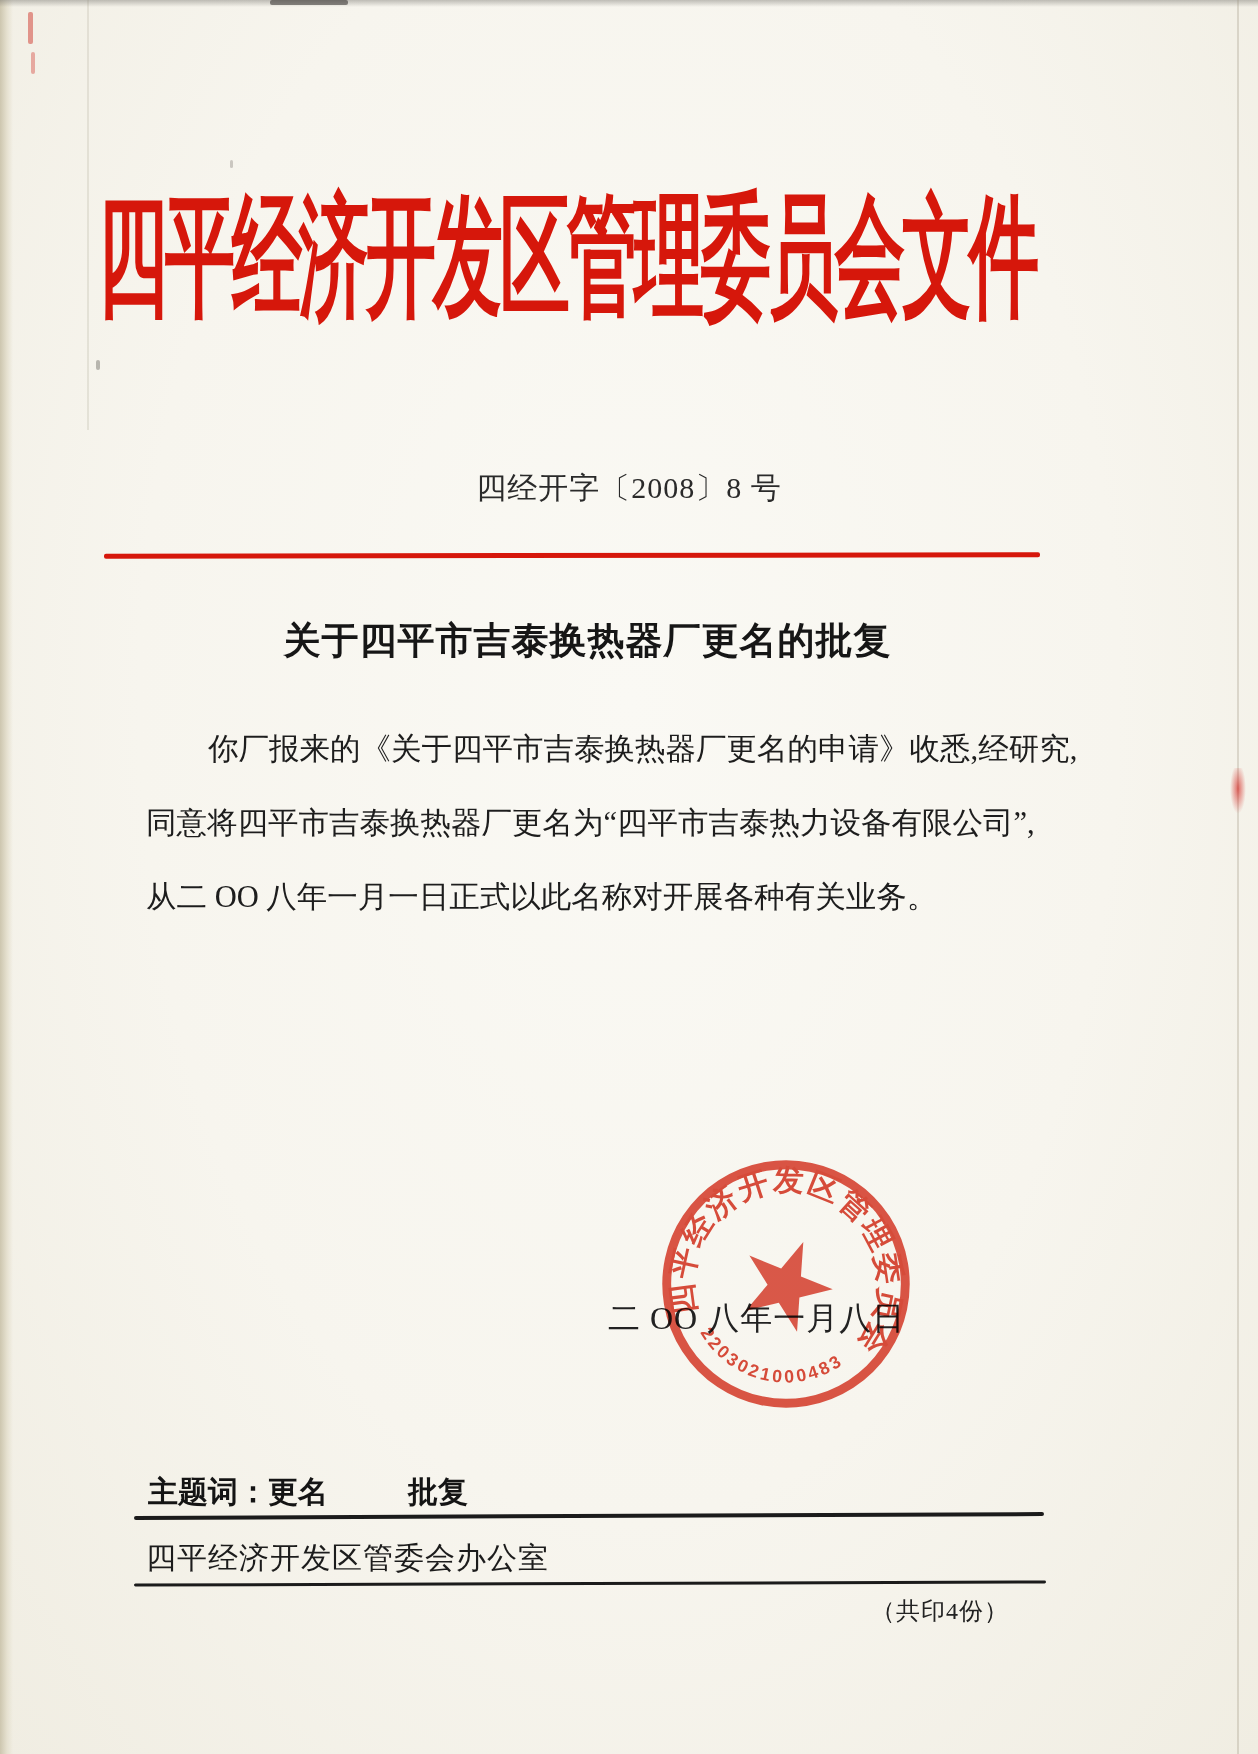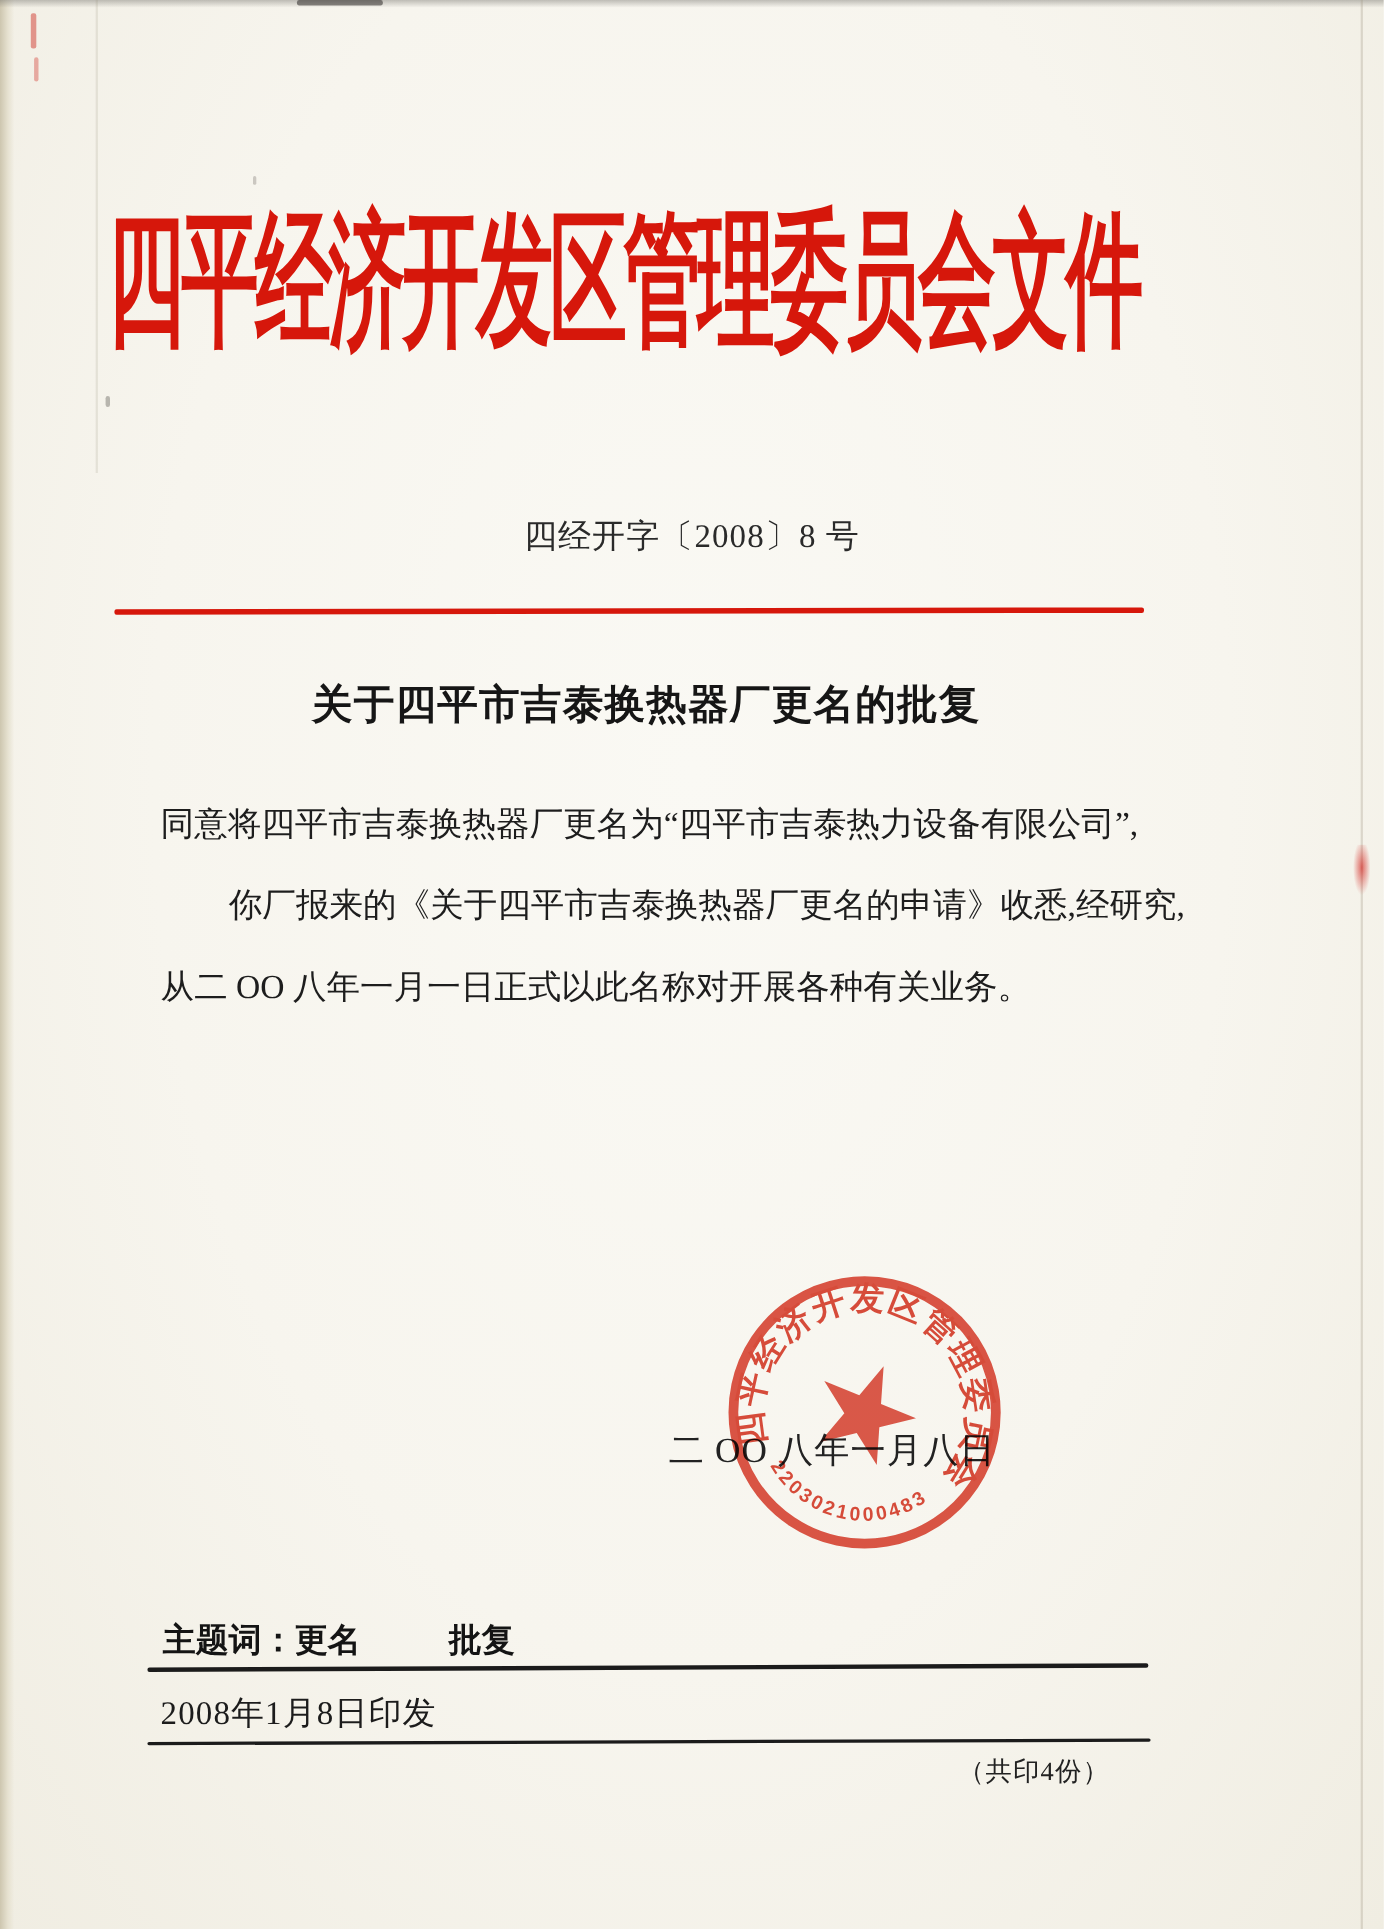--- a/index.html
+++ b/index.html
@@ -89,22 +89,22 @@
 
 <div class="abs header-title">四平经济开发区管理委员会文件</div>
 
 <div class="abs doc-number">四经开字〔2008〕8 号</div>
 
 <div class="abs red-rule"></div>
 
 <div class="abs doc-title">关于四平市吉泰换热器厂更名的批复</div>
 
 <div class="abs body-text">
+  <div class="ln indent">你厂报来的《关于四平市吉泰换热器厂更名的申请》收悉,经研究,</div>
   <div class="ln">同意将四平市吉泰换热器厂更名为“四平市吉泰热力设备有限公司”,</div>
-  <div class="ln indent">你厂报来的《关于四平市吉泰换热器厂更名的申请》收悉,经研究,</div>
   <div class="ln">从二 OO 八年一月一日正式以此名称对开展各种有关业务。</div>
 </div>
 
 <div class="abs issue-date">二 OO 八年一月八日</div>
 
 <svg class="abs seal" viewBox="0 0 280 280" width="276" height="276">
   <g transform="rotate(12 140 140)" fill="none">
     <circle cx="140" cy="140" r="121" stroke="#d93a28" stroke-width="9" opacity="0.95"></circle>
     <path id="sealArcTop" d="M 59.4 190.4 A 95 95 0 1 1 220.6 190.4"></path>
     <path id="sealArcBottom" d="M 51.7 186.9 A 100 100 0 0 0 228.3 186.9"></path>
@@ -120,18 +120,18 @@
 
 <div class="abs keywords-row">
   <span>主题词：</span>
   <span class="kw">更名</span>
   <span class="kw">批复</span>
 </div>
 
 <div class="abs rule rule-1"></div>
 
 <div class="abs footer-row">
-  <span>2008年1月8日印发</span>
+  <span>四平经济开发区管委会办公室</span>
 </div>
 
 <div class="abs rule rule-2"></div>
 
 <div class="abs copies-note">（共印4份）</div>
 
 </body></html>

